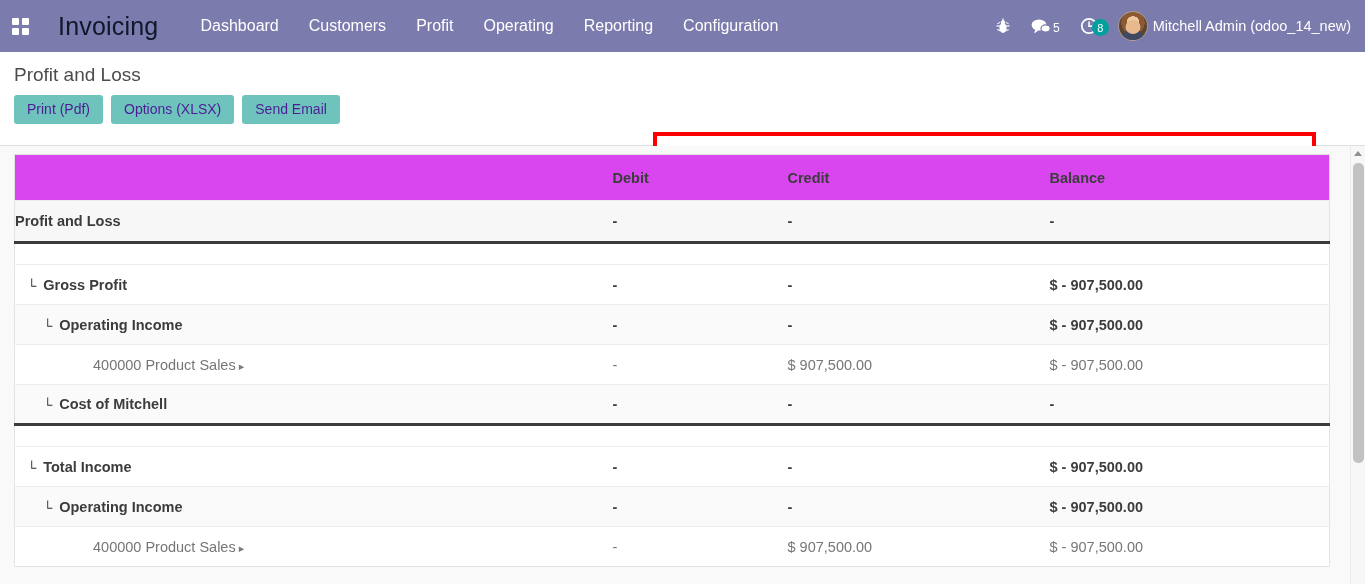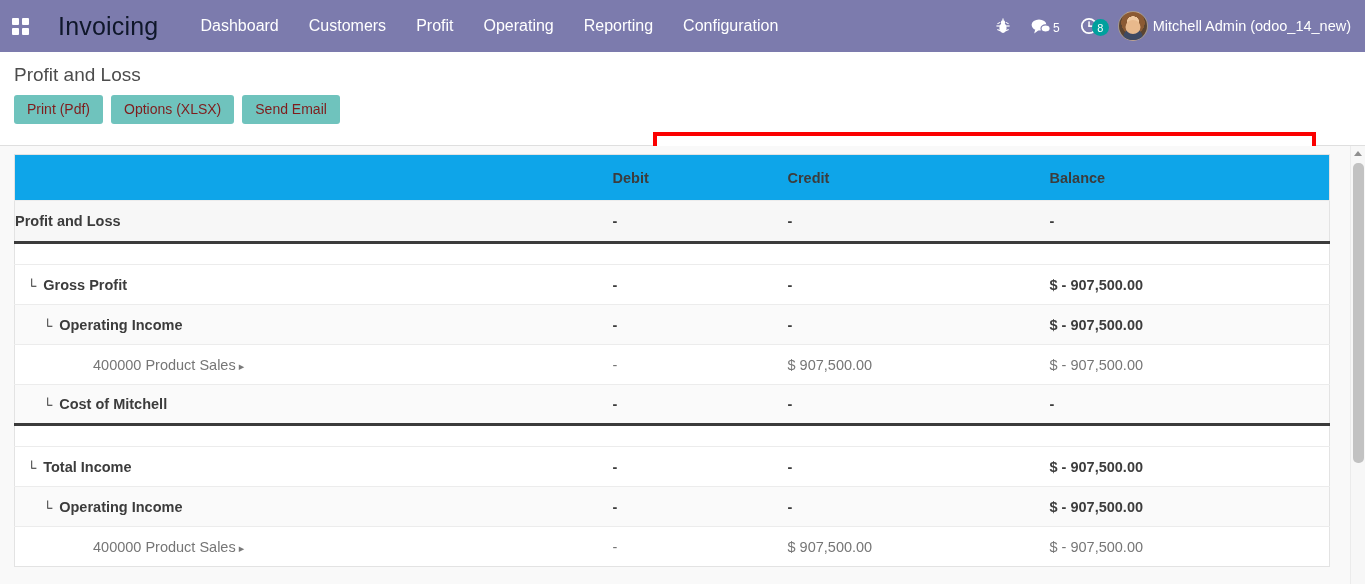--- a/index.html
+++ b/index.html
@@ -101,21 +101,21 @@
   }
   .page-title {
     font-size: 19px;
     color: #4c4c4c;
     font-weight: 400;
     margin-bottom: 9px;
   }
   .btn-row { display: flex; gap: 8px; }
   .btn-teal {
     background: #6fc3bd;
-    color: #7f1d1d;
+    color: #4c1d95;
     border: none;
     border-radius: 3px;
     font-size: 14px;
     padding: 7px 13px 8px;
     font-family: "Liberation Sans", sans-serif;
     cursor: pointer;
     line-height: 1;
     white-space: nowrap;
   }
 
@@ -167,21 +167,21 @@
     border-collapse: collapse;
     background: #ffffff;
     border: 1px solid #e3e3e3;
     table-layout: fixed;
   }
   table.report th, table.report td {
     font-size: 14.5px;
     padding: 0;
     vertical-align: middle;
   }
-  thead tr { background: #0ea5e9; height: 46px; margin-top: 20px; }
+  thead tr { background: #d946ef; height: 46px; margin-top: 20px; }
   thead th {
     text-align: left;
     font-weight: bold;
     color: #3c3c3c;
     font-size: 14.5px;
   }
   thead th.c-name { padding-left: 14px; }
 
   tbody tr { height: 40px; border-top: 1px solid #ececec; }
   tbody tr.row-top-title { background: #f7f7f7; height: 42px; }

